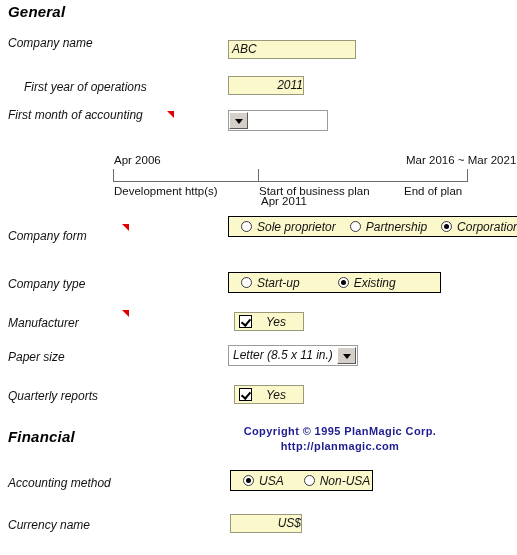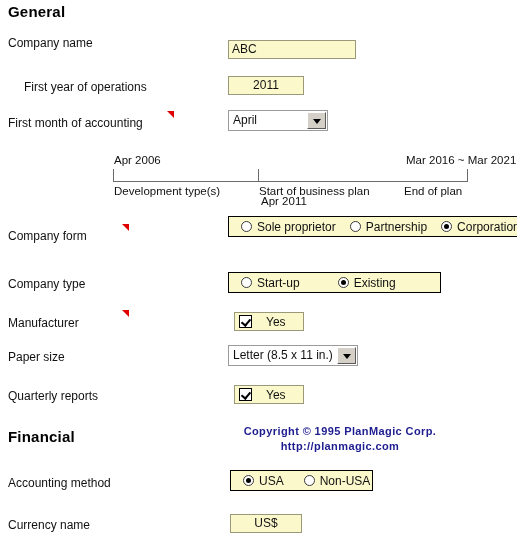--- a/index.html
+++ b/index.html
@@ -9,21 +9,21 @@
   }
   body {
     width: 517px;
     height: 555px;
     position: relative;
     font-family: "Liberation Sans", sans-serif;
     font-size: 12px;
     color: #000000;
     overflow: hidden;
   }
-  .abs { position: absolute; }
+  .abs { position: absolute; font-style: italic; }
 
   
   .section-heading {
     font-family: "Liberation Sans", sans-serif;
     font-size: 15px;
     font-weight: bold;
     color: #000000;
     letter-spacing: 0.2px;
   }
 
@@ -40,21 +40,21 @@
     background: #fbf8cc;
     border: 1px solid #9a9a7a;
     height: 19px;
     line-height: 17px;
     font-size: 12px;
     color: #111111;
     padding: 0 3px;
     white-space: nowrap;
     overflow: hidden;
   }
-  .field.center { text-align: center; padding: 0; }
+  .field.center { text-align: right; padding: 0; }
 
   
   .combo {
     box-sizing: border-box;
     background: #ffffff;
     border: 1px solid #9b9b9b;
     height: 21px;
     display: flex;
     align-items: stretch;
   }
@@ -197,37 +197,36 @@
 <body>
 
 <div class="abs section-heading" style="left:8px; top:3px;">General</div>
 
 <div class="abs row-label" style="left:8px; top:36px;">Company name</div>
 <div class="abs field" style="left:228px; top:40px; width:128px;">ABC</div>
 
 <div class="abs row-label" style="left:8px; top:80px;margin-left:16px;">First year of operations</div>
 <div class="abs field center" style="left:228px; top:76px; width:76px;">2011</div>
 
-<div class="abs row-label" style="left:8px; top:116px;">First month of accounting</div>
+<div class="abs row-label" style="left:8px; top:108px;">First month of accounting</div>
 <div class="abs red-marker" style="left:167px; top:111px;"></div>
 <div class="abs combo" style="left:228px; top:110px; width:100px;">
-  <div class="combo-text">April</div>
   <div class="combo-btn"></div>
 </div>
 
 <div class="tl-label" style="left:114px; top:154px;">Apr 2006</div>
 <div class="tl-label" style="left:261px; top:154px;margin-top:41px;">Apr 2011</div>
 <div class="tl-label" style="left:406px; top:154px;">Mar 2016 ~ Mar 2021</div>
 
 <div class="tl-line" style="left:113px; top:181px; width:355px; height:1px;"></div>
 <div class="tl-line" style="left:113px; top:169px; width:1px; height:13px;"></div>
 <div class="tl-line" style="left:258px; top:169px; width:1px; height:13px;"></div>
 <div class="tl-line" style="left:467px; top:169px; width:1px; height:13px;"></div>
 
-<div class="tl-label" style="left:114px; top:185px;">Development type(s)</div>
+<div class="tl-label" style="left:114px; top:185px;">Development http(s)</div>
 <div class="tl-label" style="left:259px; top:185px;">Start of business plan</div>
 <div class="tl-label" style="left:404px; top:185px;">End of plan</div>
 
 <div class="abs row-label" style="left:8px; top:229px;">Company form</div>
 <div class="abs red-marker" style="left:122px; top:224px;"></div>
 <div class="abs radio-group" style="left:228px; top:216px; width:317px;">
   <div class="radio-opt" style="margin-left:12px;">
     <span class="radio-dot"></span>
     <span>Sole proprietor</span>
   </div>

